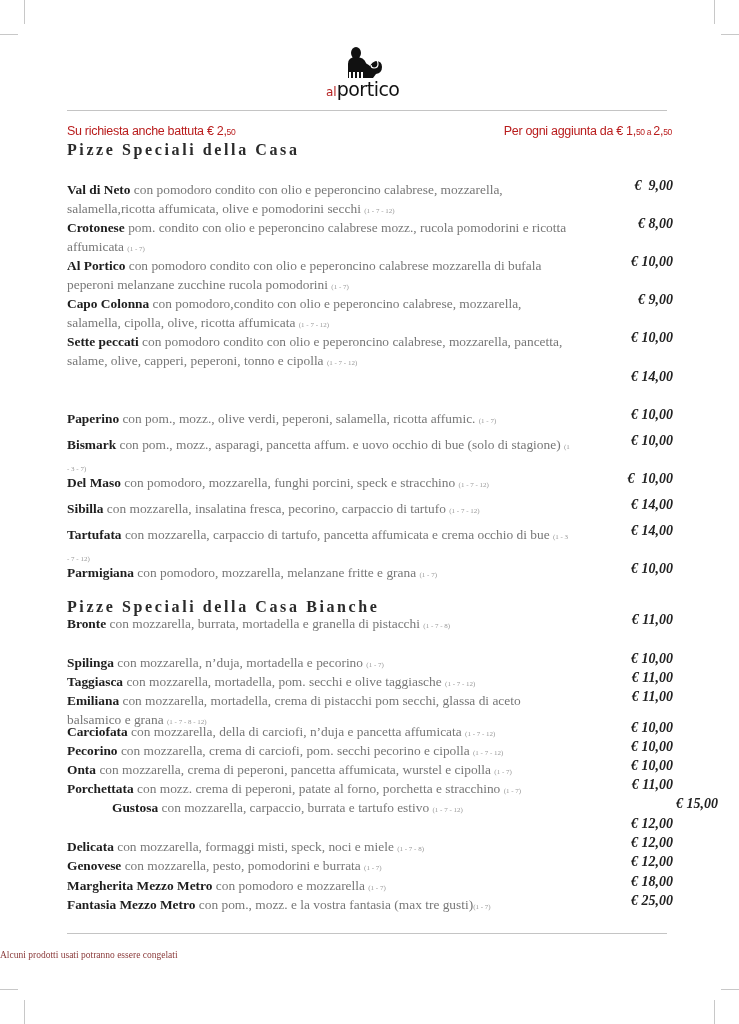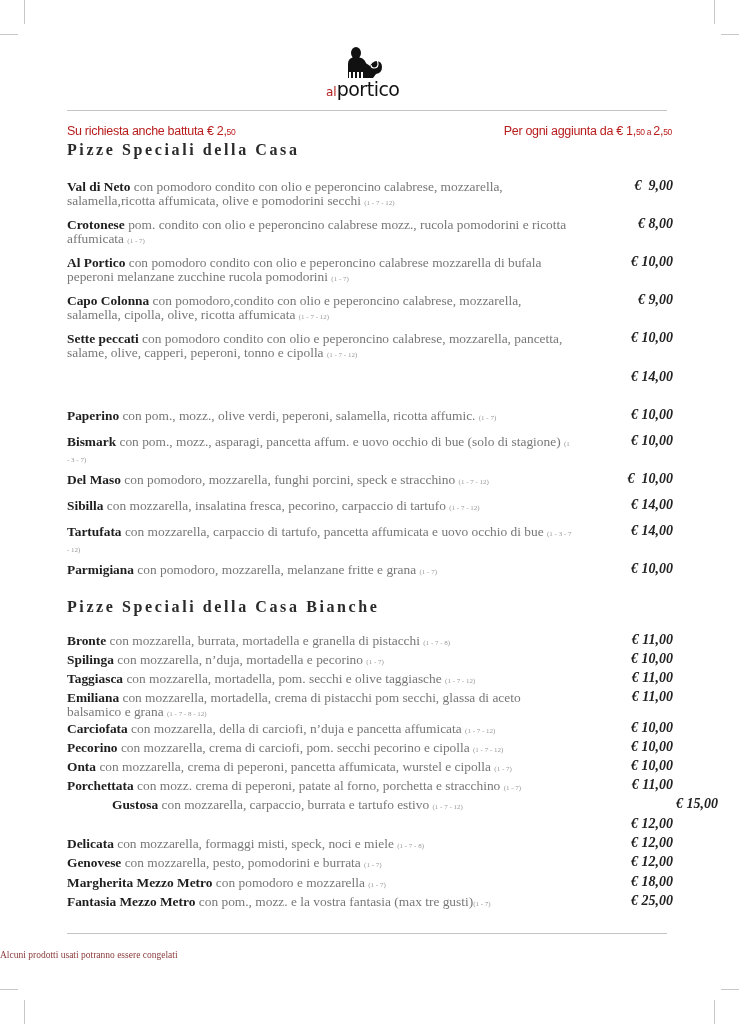--- a/index.html
+++ b/index.html
@@ -7,21 +7,21 @@
   .crop { position: absolute; background: #c8c8c8; }
   .hdr-note { position: absolute; top: 79px; font-family: "Liberation Sans", "DejaVu Sans", sans-serif; font-size: 12.5px; color: #b91c1c; letter-spacing: -0.3px; white-space: nowrap; margin-top: 45px; }
   .hdr-note small { font-size: 8.5px; }
   .logo { position: absolute; left: 326px; top: 44px; width: 86px; height: 60px; }
   .logo-word { position: absolute; left: 0; top: 34px; white-space: nowrap; font-family: "DejaVu Sans", sans-serif; }
   .logo-word .al { color: #b52222; font-size: 12px; }
   .logo-word .portico { color: #111; font-size: 19px; letter-spacing: -0.5px; }
   .rule { position: absolute; left: 67px; width: 600px; height: 1px; background: #c4c4c4; }
   .section-title { position: absolute; left: 67px; font-family: "Liberation Serif", "DejaVu Serif", serif; font-weight: bold; font-size: 16px; letter-spacing: 2.6px; color: #2a2a2a; white-space: nowrap; }
   .item { position: absolute; left: 67px; width: 606px; }
-  .item .desc { width: 505px; font-size: 13.4px; line-height: 14px; color: #777; }
+  .item .desc { width: 505px; font-size: 13.4px; line-height: 19px; color: #777; }
   .item .desc b { color: #1e1e1e; font-weight: bold; }
   .item .desc .al { font-size: 7px; color: #999; }
   .item .price { position: absolute; right: 0; top: 0; font-style: italic; font-weight: bold; font-size: 14px; color: #222; white-space: pre; line-height: 12px; }
   .footer-note { position: absolute; left: 0; width: 739px; top: 950px; font-size: 9.5px; color: #8a3a3a; }
 </style>
 </head>
 <body>
 
 <div class="crop" style="left:24px;top:0;width:1px;height:24px;"></div>
 <div class="crop" style="left:0;top:34px;width:18px;height:1px;"></div>
@@ -93,33 +93,33 @@
     </div>
     <div class="item" style="top: 473px;">
       <div class="desc"><b>Del Maso</b><span> con pomodoro, mozzarella, funghi porcini, speck e stracchino </span><span class="al">(1 - 7 - 12)</span></div>
       <div class="price">€  10,00</div>
     </div>
     <div class="item" style="top: 499px;">
       <div class="desc"><b>Sibilla</b><span> con mozzarella, insalatina fresca, pecorino, carpaccio di tartufo </span><span class="al">(1 - 7 - 12)</span></div>
       <div class="price">€ 14,00</div>
     </div>
     <div class="item" style="top: 525px;">
-      <div class="desc"><b>Tartufata</b><span> con mozzarella, carpaccio di tartufo, pancetta affumicata e uovo occhio di bue </span><span class="al">(1 - 3 - 7 - 12)</span></div>
+      <div class="desc"><b>Tartufata</b><span> con mozzarella, carpaccio di tartufo, pancetta affumicata e crema occhio di bue </span><span class="al">(1 - 3 - 7 - 12)</span></div>
       <div class="price">€ 14,00</div>
     </div>
     <div class="item" style="top: 563px;">
       <div class="desc"><b>Parmigiana</b><span> con pomodoro, mozzarella, melanzane fritte e grana </span><span class="al">(1 - 7)</span></div>
       <div class="price">€ 10,00</div>
     </div>
   </div>
 
 <div class="section-title" style="top:598px;">Pizze Speciali della Casa Bianche</div>
 
 <div id="sec1">
-    <div class="item" style="top: 634px;">
+    <div class="item" style="top: 614px;">
       <div class="desc"><b>Bronte</b><span> con mozzarella, burrata, mortadella e granella di pistacchi </span><span class="al">(1 - 7 - 8)</span></div>
       <div class="price">€ 11,00</div>
     </div>
     <div class="item" style="top: 653px;">
       <div class="desc"><b>Spilinga</b><span> con mozzarella, n’duja, mortadella e pecorino </span><span class="al">(1 - 7)</span></div>
       <div class="price">€ 10,00</div>
     </div>
     <div class="item" style="top: 672px;">
       <div class="desc"><b>Taggiasca</b><span> con mozzarella, mortadella, pom. secchi e olive taggiasche </span><span class="al">(1 - 7 - 12)</span></div>
       <div class="price">€ 11,00</div>

